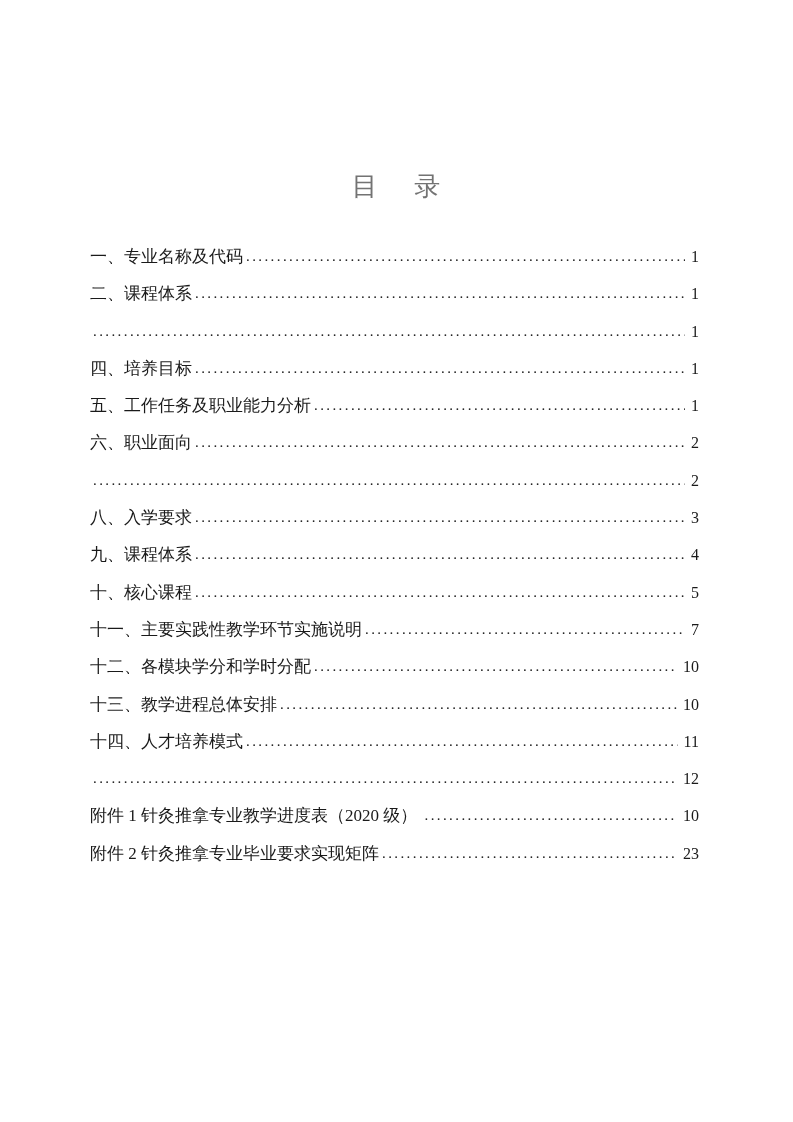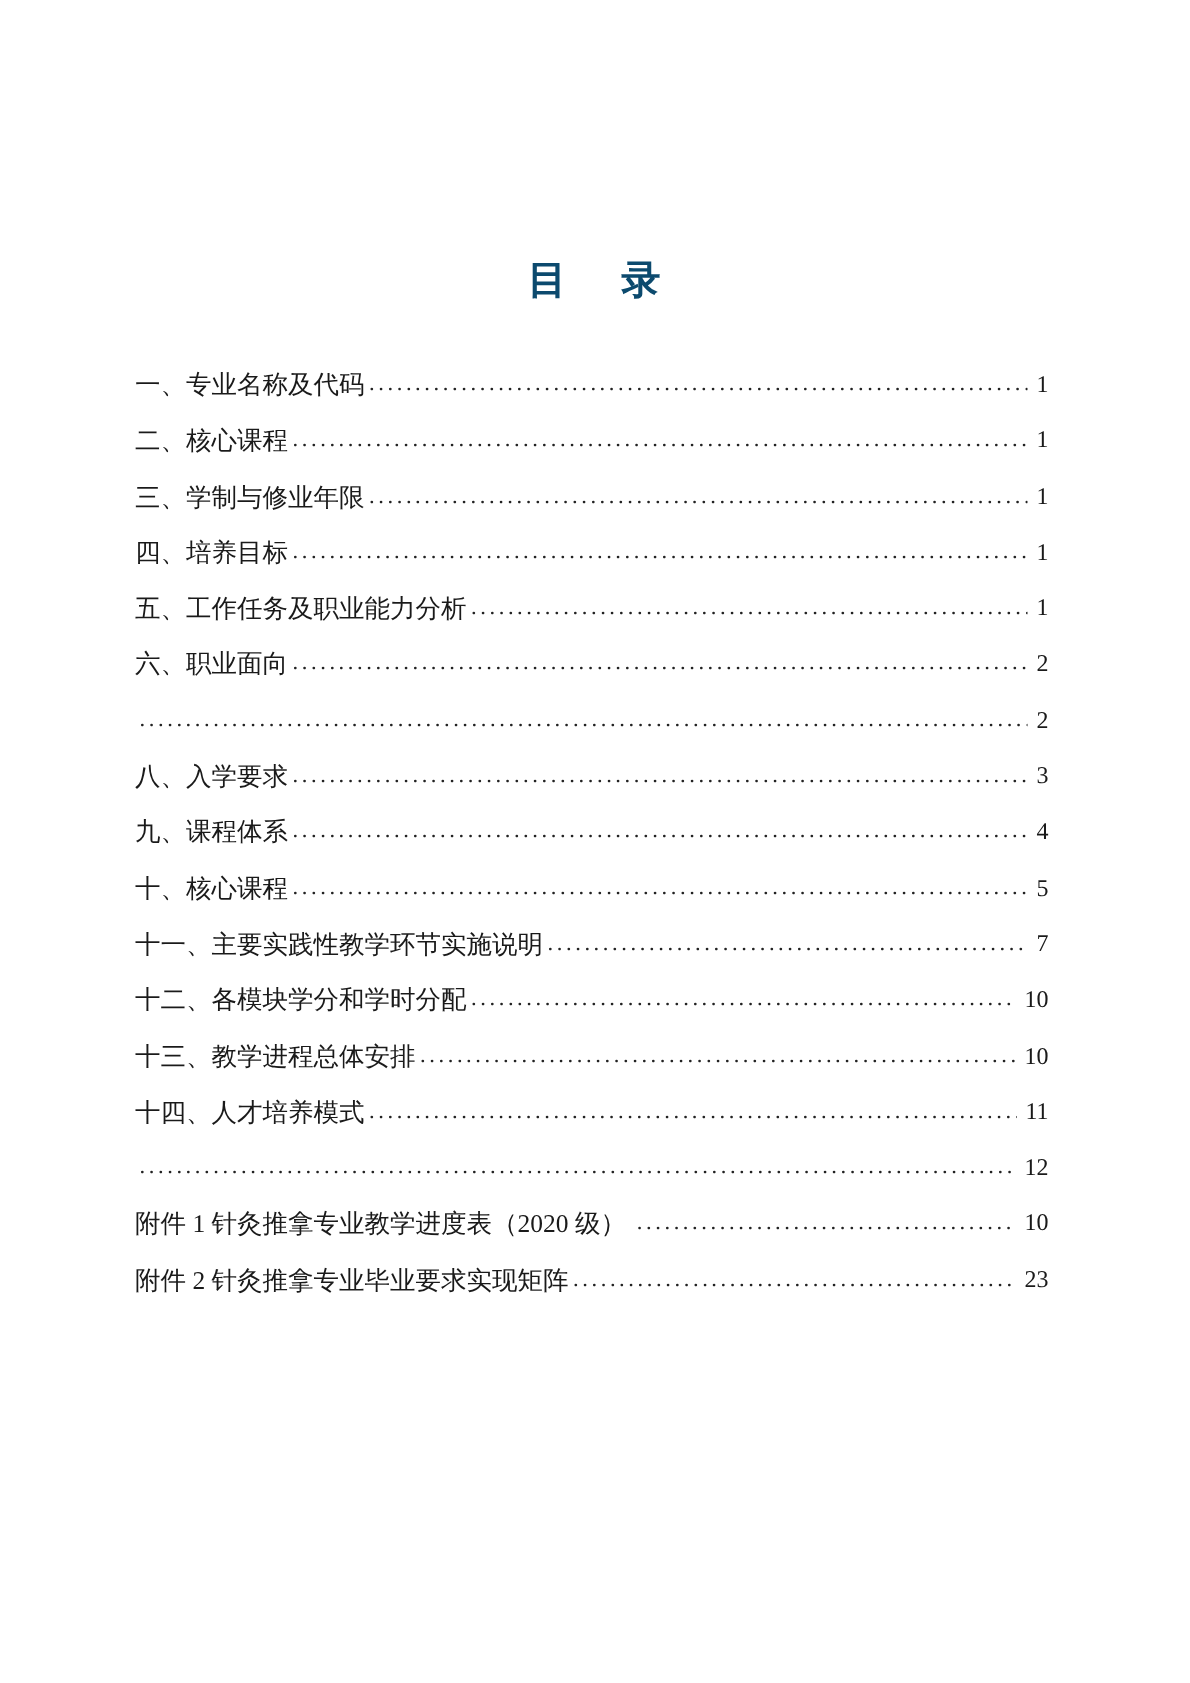--- a/index.html
+++ b/index.html
@@ -16,25 +16,25 @@
     font-family: "Liberation Serif", "DejaVu Serif", serif;
     color: #1a1a1a;
     box-sizing: border-box;
     padding-top: 172px;
   }
   .doc-title {
     margin: 0;
     text-align: center;
     font-size: 26px;
     line-height: 30px;
-    font-weight: bold;
+    font-weight: normal;
     letter-spacing: 1px;
     word-spacing: 28px;
     white-space: pre;
-    color: #0c4a6e;
+    color: #737373;
   }
   .toc-list {
     margin: 36px 94px 0 90px;
   }
   .toc-row {
     display: flex;
     align-items: flex-start;
     line-height: 37.3px;
     font-size: 17px;
     cursor: pointer;
@@ -65,27 +65,26 @@
   <h1 class="doc-title">目 录</h1>
 
   <div class="toc-list" id="toc-list">
   <div class="toc-row">
     <span class="toc-label">一、专业名称及代码</span>
     <span class="toc-dots" aria-hidden="true">............................................................................................................................................................................................................................</span>
     <span class="toc-page">1</span>
   </div>
 
   <div class="toc-row">
-    <span class="toc-label">二、核心课程</span>
+    <span class="toc-label">二、课程体系</span>
     <span class="toc-dots" aria-hidden="true">............................................................................................................................................................................................................................</span>
     <span class="toc-page">1</span>
   </div>
 
   <div class="toc-row">
-    <span class="toc-label">三、学制与修业年限</span>
     <span class="toc-dots" aria-hidden="true">............................................................................................................................................................................................................................</span>
     <span class="toc-page">1</span>
   </div>
 
   <div class="toc-row">
     <span class="toc-label">四、培养目标</span>
     <span class="toc-dots" aria-hidden="true">............................................................................................................................................................................................................................</span>
     <span class="toc-page">1</span>
   </div>
 

